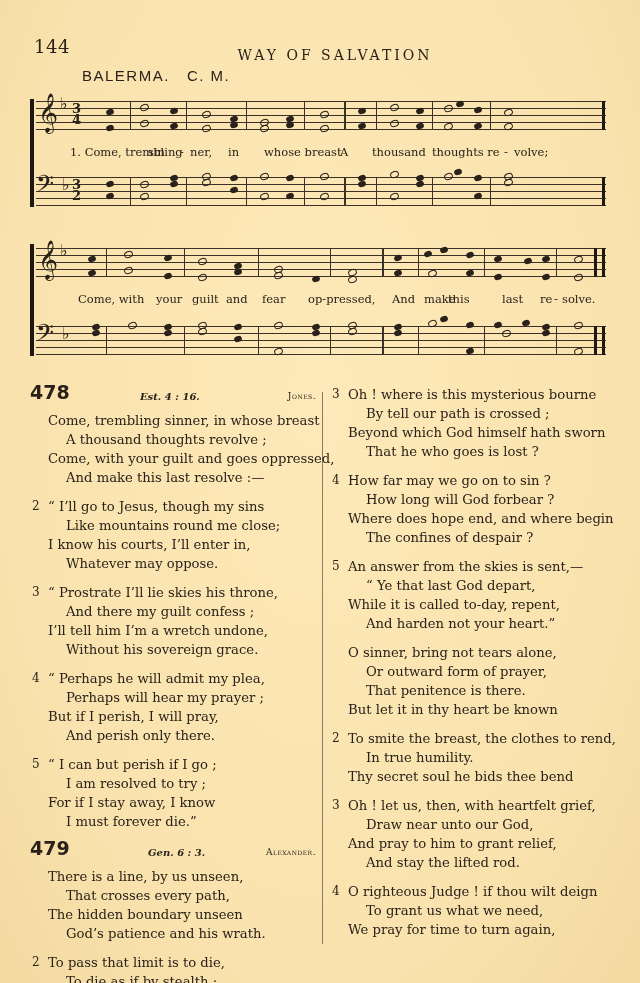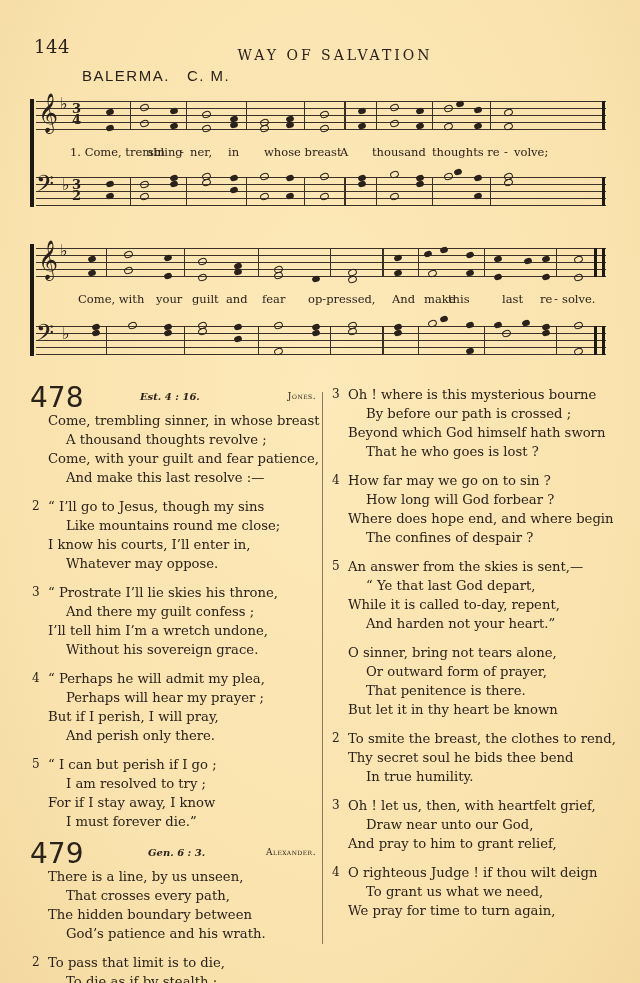--- a/index.html
+++ b/index.html
@@ -28,21 +28,21 @@
   .note { position:absolute; width:8px; height:6px; border-radius:50%; background:#2a221a; transform:rotate(-20deg); }
   .note.open { background:transparent; border:1.5px solid #2a221a; width:7px; height:5px; }
   .lyric-row { position:absolute; left:0; width:600px; font-size:11.5px; white-space:nowrap; }
   .lyric-row span { position:absolute; }
 
   .col-left { position:absolute; left:30px; top:385px; width:288px; }
   .col-right { position:absolute; left:330px; top:385px; width:290px; }
   .col-divider { position:absolute; left:322px; top:392px; width:1px; height:552px; background:#8a7a60; }
 
   .hymn-head { position:relative; height:26px; }
-  .hymn-num { position:absolute; left:0; top:-4px; font-family:"DejaVu Sans", sans-serif; font-size:28px; font-weight:400; }
+  .hymn-num { position:absolute; left:0; top:-4px; font-family:"DejaVu Sans", sans-serif; font-size:19px; font-weight:700; }
   .hymn-ref { position:absolute; left:110px; top:6px; font-style:italic; font-weight:bold; font-size:10px; }
   .hymn-author { position:absolute; right:2px; top:6px; font-size:9px; font-variant:small-caps; letter-spacing:0.5px; }
 
   .stanza { margin-bottom:10px; }
   .vline { font-size:13.2px; line-height:19px; white-space:nowrap; position:relative; padding-left:18px; }
   .vline.indent { padding-left:36px; }
   .vnum { position:absolute; left:2px; top:0; font-size:12px; }
 </style>
 </head>
 <body>
@@ -284,21 +284,21 @@
 
 <div class="col-left">
   <div class="hymn-head">
     <span class="hymn-num">478</span>
     <span class="hymn-ref">Est. 4 : 16.</span>
     <span class="hymn-author">Jones.</span>
   </div>
   <div class="stanza">
     <div class="vline">Come, trembling sinner, in whose breast</div>
     <div class="vline indent">A thousand thoughts revolve ;</div>
-    <div class="vline">Come, with your guilt and fear patience,</div>
+    <div class="vline">Come, with your guilt and goes oppressed,</div>
     <div class="vline indent">And make this last resolve :—</div>
   </div>
   <div class="stanza">
     <div class="vline"><span class="vnum">2</span><span>“ I’ll go to Jesus, though my sins</span></div>
     <div class="vline indent">Like mountains round me close;</div>
     <div class="vline">I know his courts, I’ll enter in,</div>
     <div class="vline indent">Whatever may oppose.</div>
   </div>
   <div class="stanza">
     <div class="vline"><span class="vnum">3</span><span>“ Prostrate I’ll lie skies his throne,</span></div>
@@ -320,34 +320,34 @@
   </div>
 
   <div class="hymn-head" style="margin-top:2px;">
     <span class="hymn-num">479</span>
     <span class="hymn-ref" style="left:118px">Gen. 6 : 3.</span>
     <span class="hymn-author">Alexander.</span>
   </div>
   <div class="stanza">
     <div class="vline">There is a line, by us unseen,</div>
     <div class="vline indent">That crosses every path,</div>
-    <div class="vline">The hidden boundary between</div>
+    <div class="vline">The hidden boundary unseen</div>
     <div class="vline indent">God’s patience and his wrath.</div>
   </div>
   <div class="stanza">
     <div class="vline"><span class="vnum">2</span><span>To pass that limit is to die,</span></div>
     <div class="vline indent">To die as if by stealth ;</div>
 
   </div>
 </div>
 
 <div class="col-right">
   <div class="stanza">
     <div class="vline"><span class="vnum">3</span><span>Oh ! where is this mysterious bourne</span></div>
-    <div class="vline indent">By before our path is crossed ;</div>
+    <div class="vline indent">By tell our path is crossed ;</div>
     <div class="vline">Beyond which God himself hath sworn</div>
     <div class="vline indent">That he who goes is lost ?</div>
   </div>
   <div class="stanza">
     <div class="vline"><span class="vnum">4</span><span>How far may we go on to sin ?</span></div>
     <div class="vline indent">How long will God forbear ?</div>
     <div class="vline">Where does hope end, and where begin</div>
     <div class="vline indent">The confines of despair ?</div>
   </div>
   <div class="stanza">
@@ -358,27 +358,28 @@
   </div>
 
   <div class="stanza">
     <div class="vline">O sinner, bring not tears alone,</div>
     <div class="vline indent">Or outward form of prayer,</div>
     <div class="vline indent">That penitence is there.</div>
     <div class="vline">But let it in thy heart be known</div>
   </div>
   <div class="stanza">
     <div class="vline"><span class="vnum">2</span><span>To smite the breast, the clothes to rend,</span></div>
+    <div class="vline indent">In true humility.</div>
     <div class="vline">Thy secret soul he bids thee bend</div>
-    <div class="vline indent">In true humility.</div>
   </div>
   <div class="stanza">
     <div class="vline"><span class="vnum">3</span><span>Oh ! let us, then, with heartfelt grief,</span></div>
     <div class="vline indent">Draw near unto our God,</div>
     <div class="vline">And pray to him to grant relief,</div>
+    <div class="vline indent">And stay the lifted rod.</div>
   </div>
   <div class="stanza">
     <div class="vline"><span class="vnum">4</span><span>O righteous Judge ! if thou wilt deign</span></div>
     <div class="vline indent">To grant us what we need,</div>
     <div class="vline">We pray for time to turn again,</div>
 
   </div>
 </div>
 
 </body></html>

